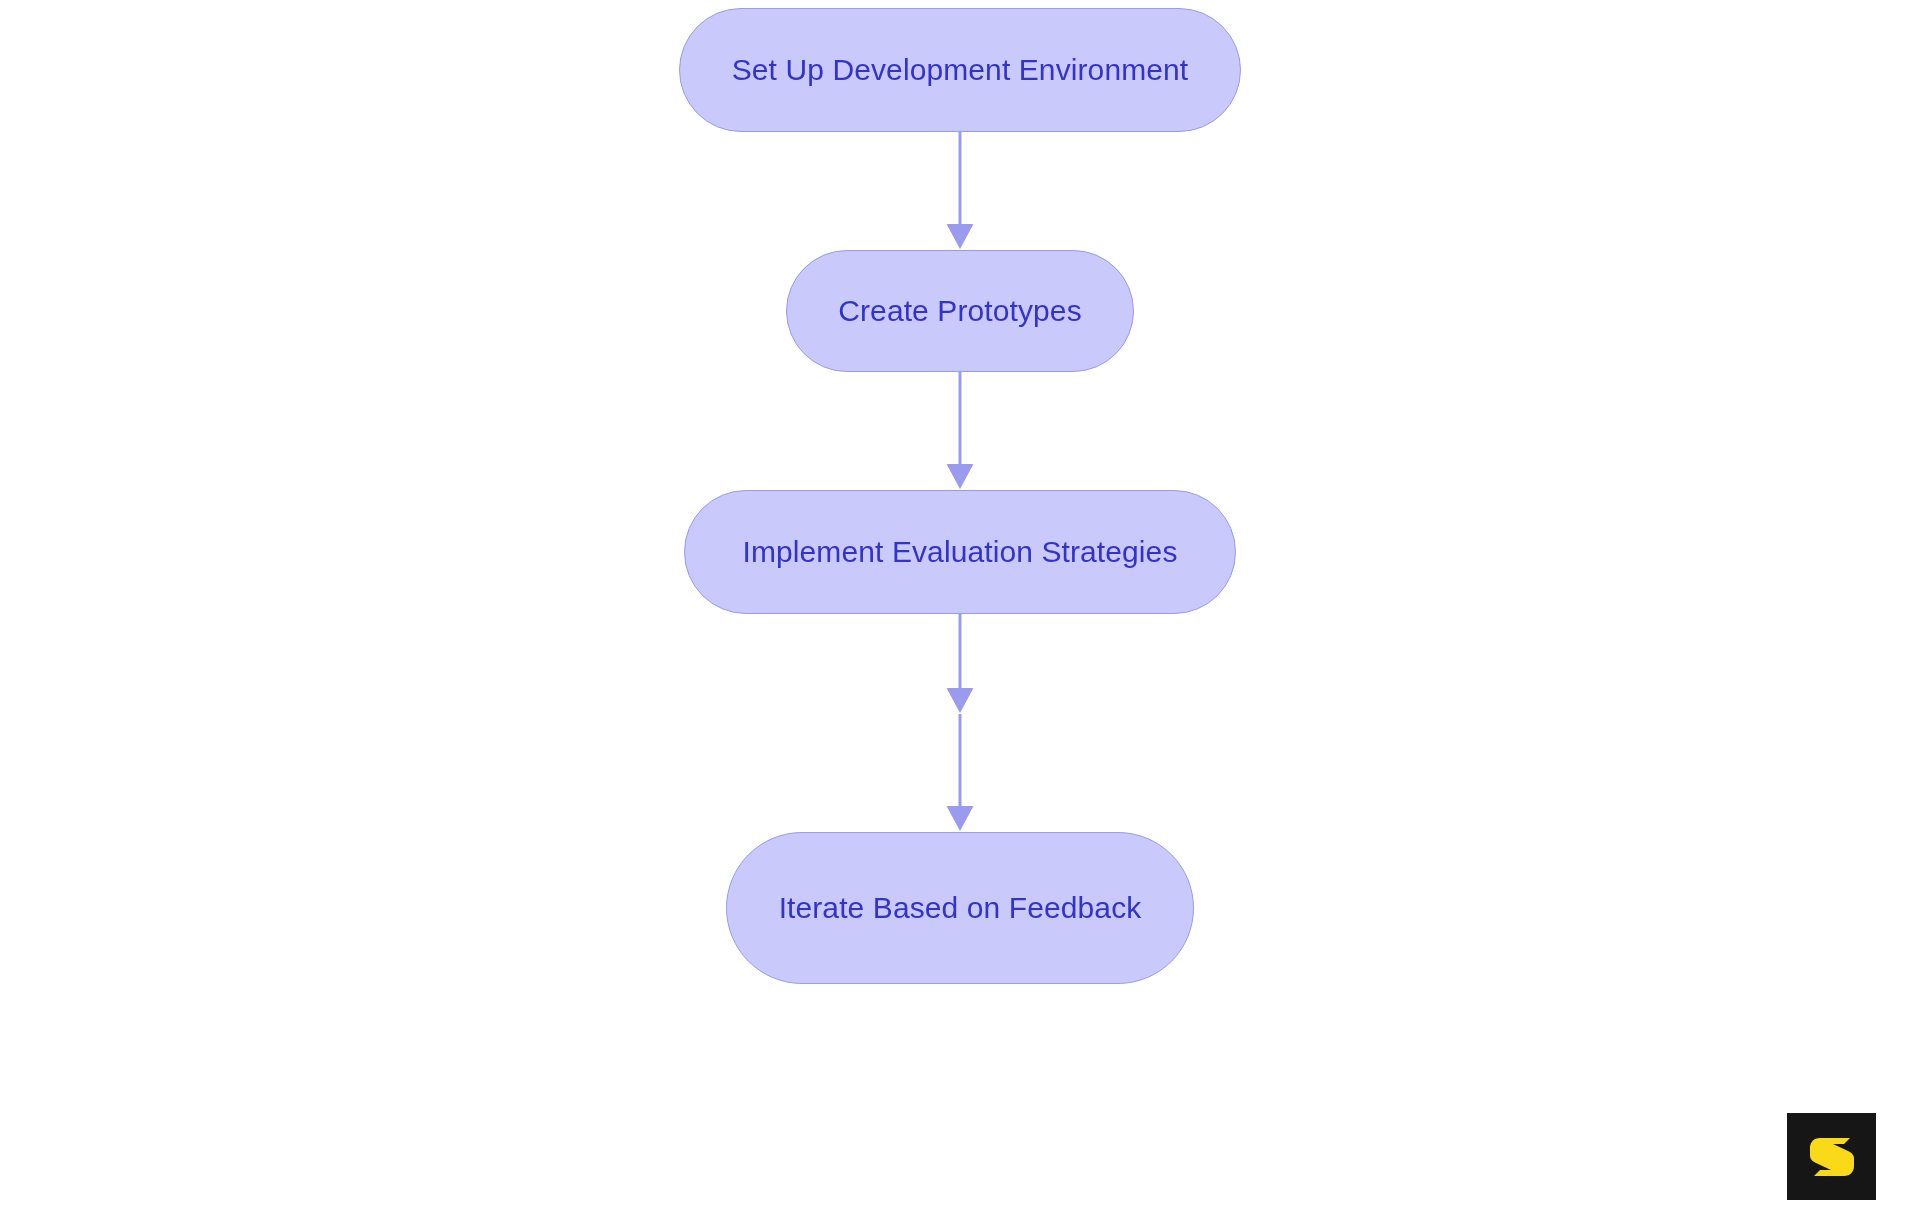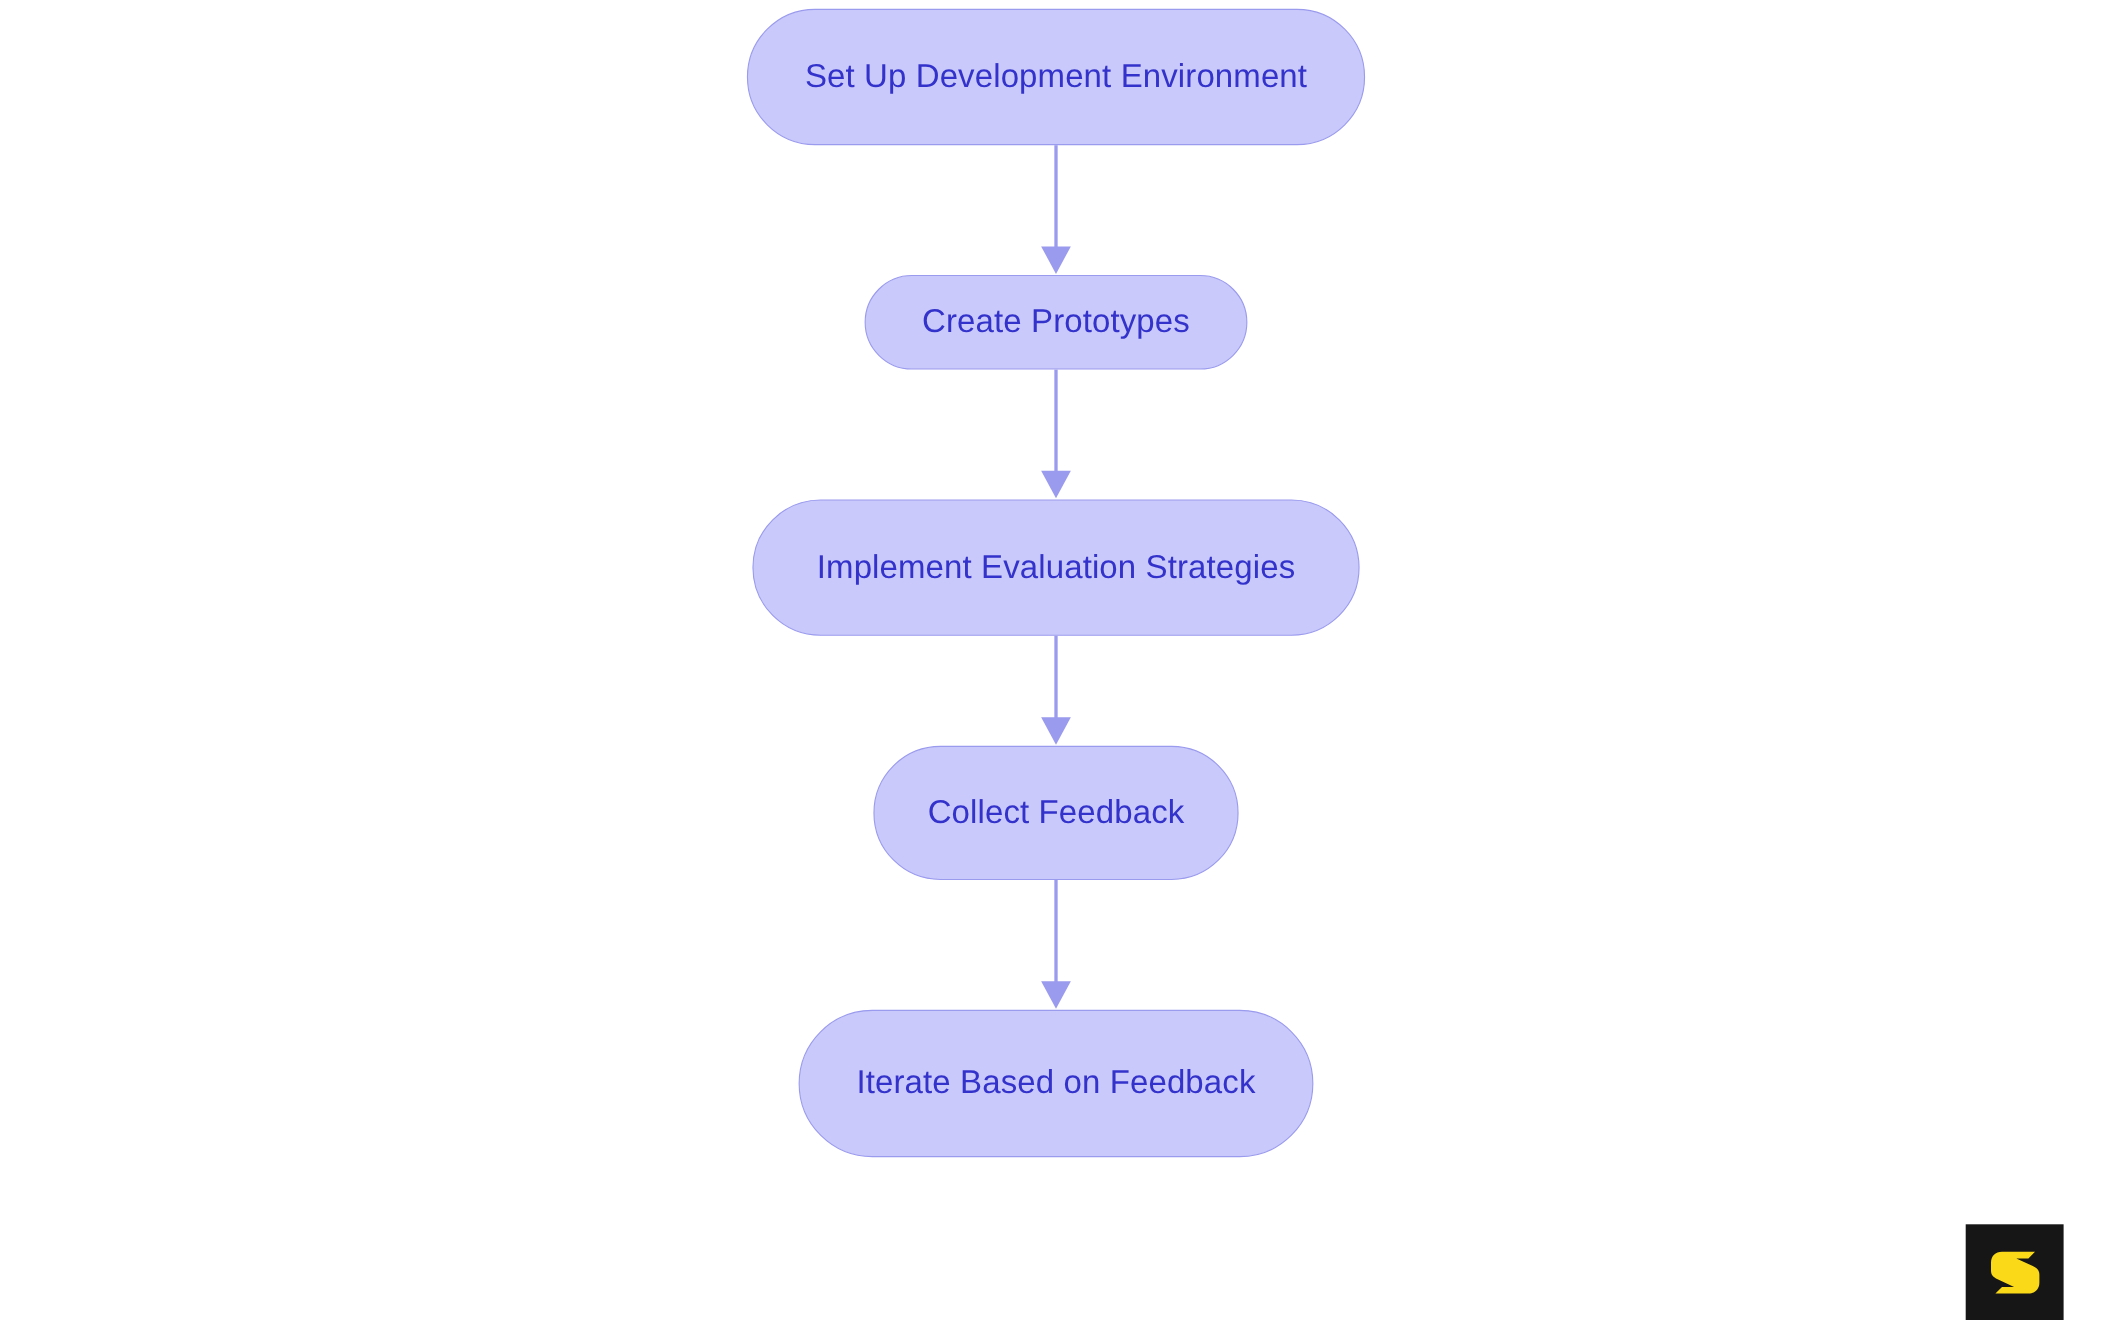--- a/index.html
+++ b/index.html
@@ -52,24 +52,24 @@
     user-select: none;
   }
 
   .node-label {
     display: block;
     padding: 0 2px;
   }
 
   
   .node-0 { width: 562px; height: 124px; }
-  .node-1 { width: 348px; height: 86px; }
+  .node-1 { width: 348px; height: 122px; }
   .node-2 { width: 552px; height: 124px; justify-content: center; }
   .node-3 { width: 332px; height: 122px; }
-  .node-4 { width: 468px; height: 134px; }
+  .node-4 { width: 468px; height: 152px; }
 
   .connector {
     width: 30px;
     position: relative;
     display: flex;
     justify-content: center;
   }
   .connector-0 { height: 118px; }
   .connector-1 { height: 118px; }
   .connector-2 { height: 100px; }
@@ -126,23 +126,20 @@
       <span class="node-label">Implement Evaluation Strategies</span>
     </div>
 
     <div class="connector connector-2">
       <svg width="30" height="100" viewBox="0 0 30 100" aria-hidden="true">
         <line x1="15" y1="0" x2="15" y2="78" stroke="#9a9aee" stroke-width="3"></line>
         <polygon points="1.5,74 28.5,74 15,99" fill="#9a9aee"></polygon>
       </svg>
     </div>
 
-    <div class="node node-3">
-      <span class="node-label">Collect Feedback</span>
-    </div>
 
     <div class="connector connector-3">
       <svg width="30" height="118" viewBox="0 0 30 118" aria-hidden="true">
         <line x1="15" y1="0" x2="15" y2="96" stroke="#9a9aee" stroke-width="3"></line>
         <polygon points="1.5,92 28.5,92 15,117" fill="#9a9aee"></polygon>
       </svg>
     </div>
 
     <div class="node node-4">
       <span class="node-label">Iterate Based on Feedback</span>

